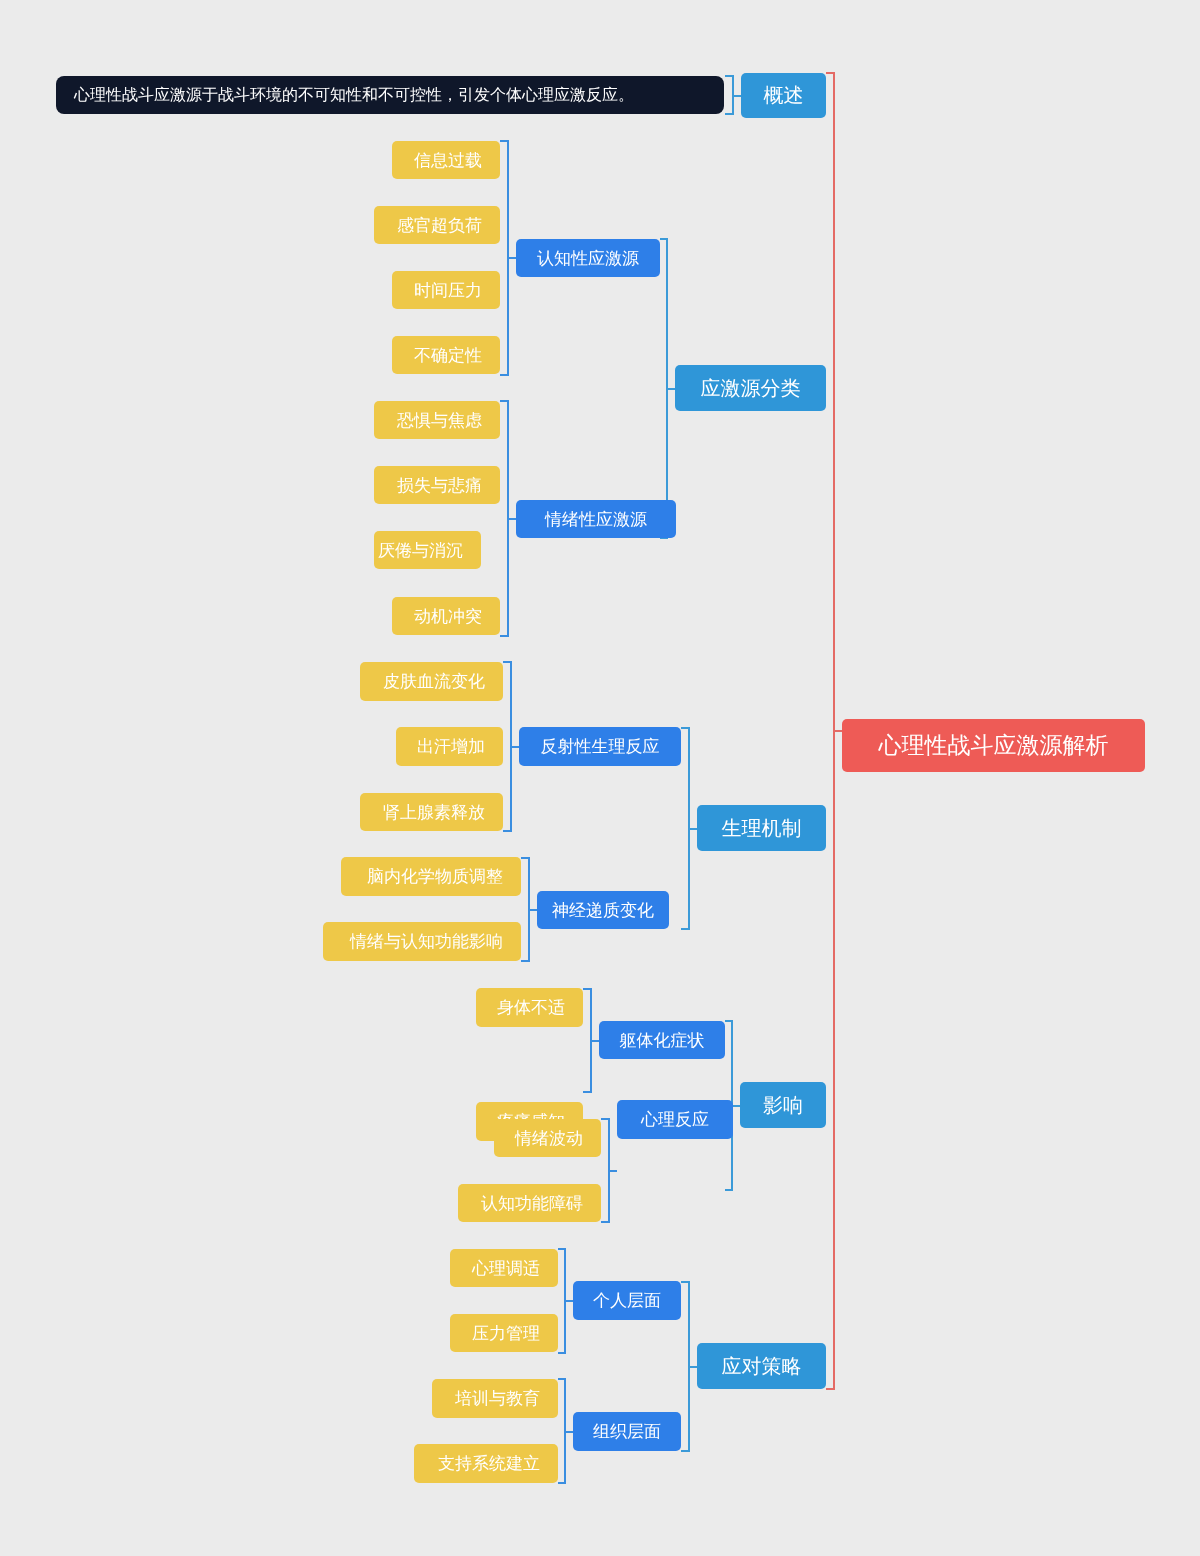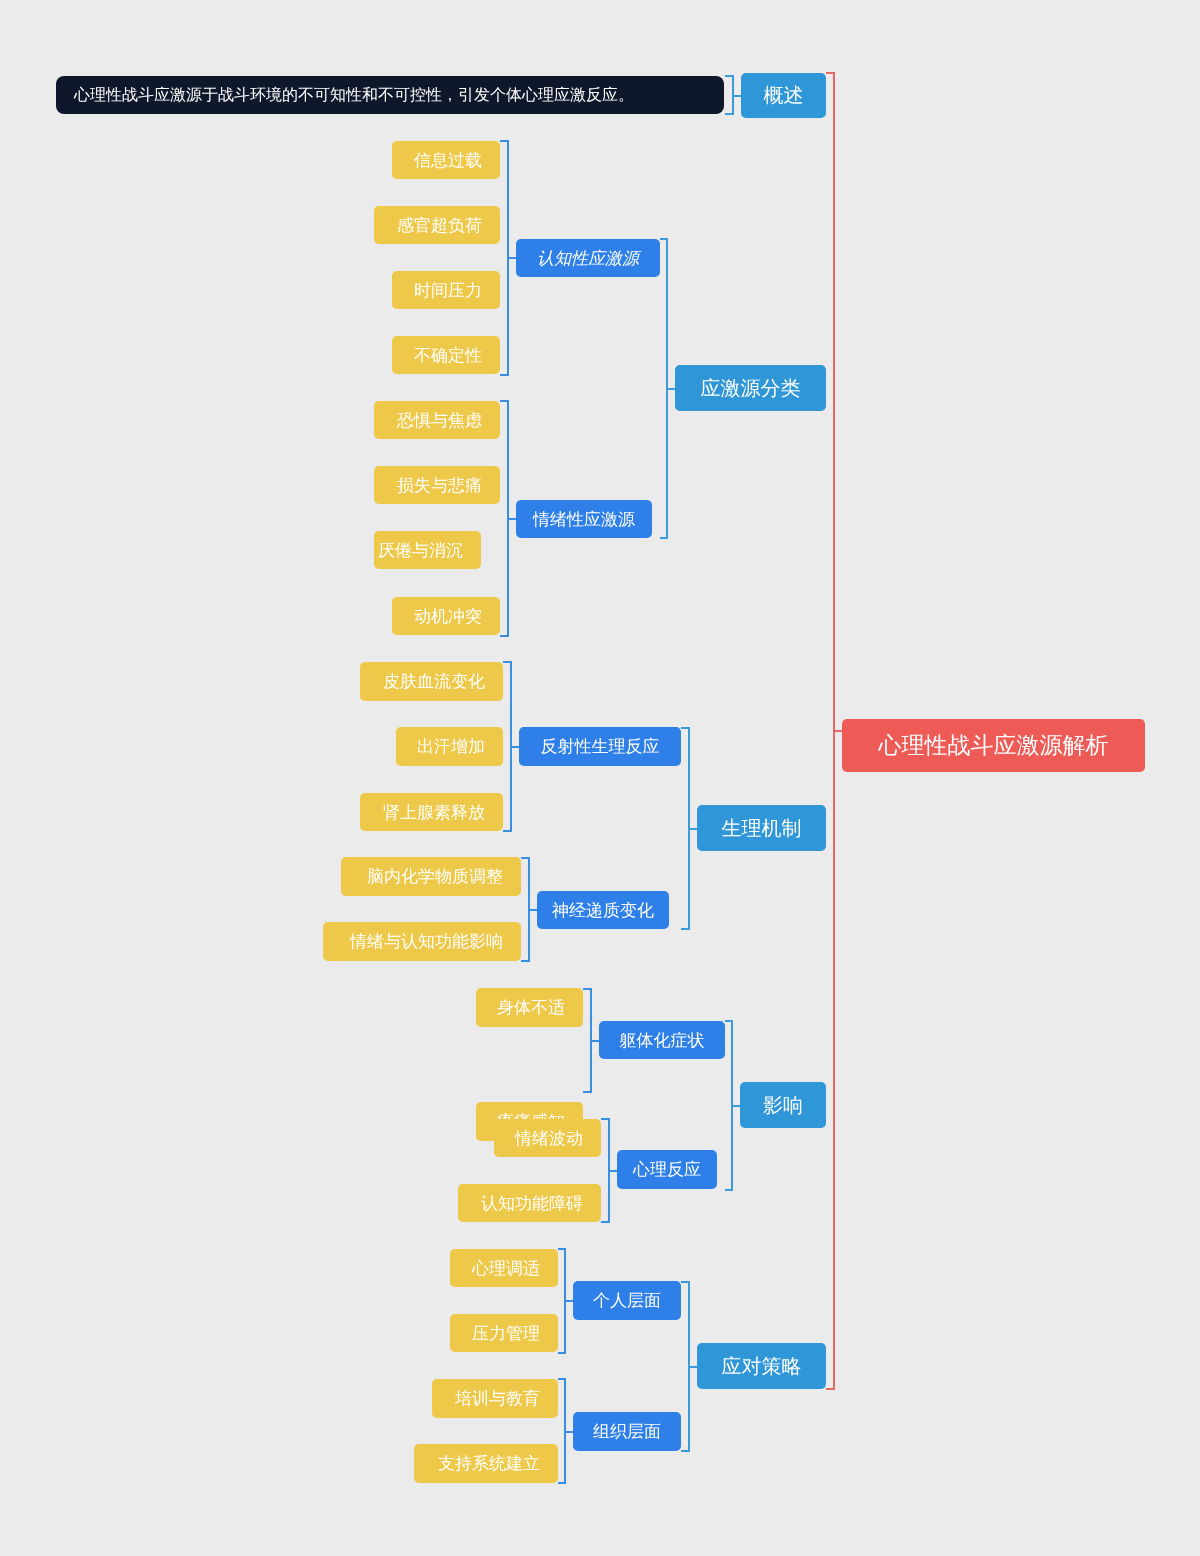--- a/index.html
+++ b/index.html
@@ -46,29 +46,29 @@
 
 <div class="node l1" style="left:741px; top:73px; width:85px; height:45px;">概述</div>
 <div class="bracket b-l1" style="left:725px; top:75px; width:9px; height:40px;"></div>
 <div class="stub l1c" style="left:733px; top:95px; width:8px;"></div>
 <div class="node summary" style="left:56px; top:76px; width:668px; height:38px;">心理性战斗应激源于战斗环境的不可知性和不可控性，引发个体心理应激反应。</div>
 
 <div class="node l1" style="left:675px; top:365px; width:151px; height:46px;">应激源分类</div>
 <div class="bracket b-l1" style="left:660px; top:238px; width:8px; height:301px;"></div>
 <div class="stub l1c" style="left:667px; top:388px; width:8px;"></div>
 
-<div class="node l2" style="left:516px; top:239px; width:144px; height:38px;font-style:italic;">认知性应激源</div>
+<div class="node l2" style="left:516px; top:239px; width:144px; height:38px;">认知性应激源</div>
 <div class="bracket b-blue" style="left:500px; top:140px; width:9px; height:236px;"></div>
 <div class="stub blue" style="left:508px; top:257px; width:8px;"></div>
 <div class="node leaf" style="left:392px; top:141px; width:108px; height:38px;">信息过载</div>
 <div class="node leaf" style="left:374px; top:206px; width:126px; height:38px;">感官超负荷</div>
 <div class="node leaf" style="left:392px; top:271px; width:108px; height:38px;">时间压力</div>
 <div class="node leaf" style="left:392px; top:336px; width:108px; height:38px;">不确定性</div>
 
-<div class="node l2" style="left:516px; top:500px; width:136px; height:38px;">情绪性应激源</div>
+<div class="node l2" style="left:516px; top:500px; width:160px; height:38px;">情绪性应激源</div>
 <div class="bracket b-blue" style="left:500px; top:400px; width:9px; height:237px;"></div>
 <div class="stub blue" style="left:508px; top:518px; width:8px;"></div>
 <div class="node leaf" style="left:374px; top:401px; width:126px; height:38px;">恐惧与焦虑</div>
 <div class="node leaf" style="left:374px; top:466px; width:126px; height:38px;">损失与悲痛</div>
 <div class="node leaf" style="left:374px; top:531px; width:107px; height:38px;">厌倦与消沉</div>
 <div class="node leaf" style="left:392px; top:597px; width:108px; height:38px;">动机冲突</div>
 
 <div class="node l1" style="left:697px; top:805px; width:129px; height:46px;">生理机制</div>
 <div class="bracket b-l1" style="left:681px; top:727px; width:9px; height:203px;"></div>
 <div class="stub l1c" style="left:689px; top:828px; width:8px;"></div>
@@ -89,21 +89,21 @@
 <div class="node l1" style="left:740px; top:1082px; width:86px; height:46px;">影响</div>
 <div class="bracket b-l1" style="left:725px; top:1020px; width:8px; height:171px;"></div>
 <div class="stub l1c" style="left:732px; top:1105px; width:8px;"></div>
 
 <div class="node l2" style="left:599px; top:1021px; width:126px; height:38px;">躯体化症状</div>
 <div class="bracket b-blue" style="left:583px; top:988px; width:9px; height:105px;"></div>
 <div class="stub blue" style="left:591px; top:1040px; width:8px;"></div>
 <div class="node leaf" style="left:476px; top:988px; width:107px; height:39px;">身体不适</div>
 <div class="node leaf" style="left:476px; top:1102px; width:107px; height:39px;">疼痛感知</div>
 
-<div class="node l2" style="left:617px; top:1150px; width:100px; height:39px;">心理反应</div>
+<div class="node l2" style="left:617px; top:1100px; width:116px; height:39px;">心理反应</div>
 <div class="bracket b-blue" style="left:601px; top:1118px; width:9px; height:105px;"></div>
 <div class="stub blue" style="left:609px; top:1170px; width:8px;"></div>
 <div class="node leaf" style="left:494px; top:1119px; width:107px; height:38px;">情绪波动</div>
 <div class="node leaf" style="left:458px; top:1184px; width:143px; height:38px;">认知功能障碍</div>
 
 <div class="node l1" style="left:697px; top:1343px; width:129px; height:46px;">应对策略</div>
 <div class="bracket b-l1" style="left:681px; top:1281px; width:9px; height:171px;"></div>
 <div class="stub l1c" style="left:689px; top:1366px; width:8px;"></div>
 
 <div class="node l2" style="left:573px; top:1281px; width:108px; height:39px;">个人层面</div>

